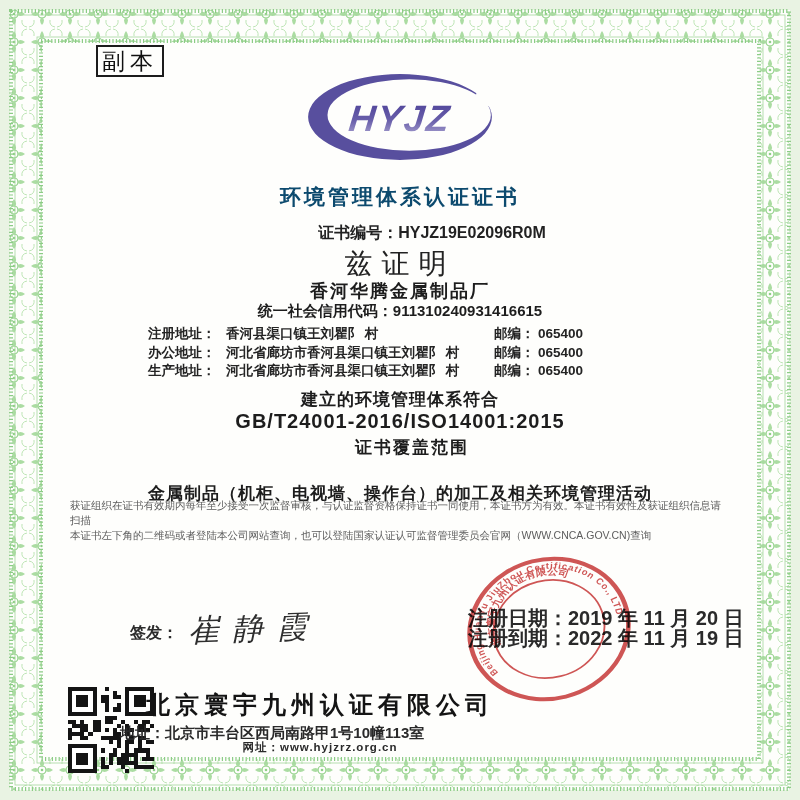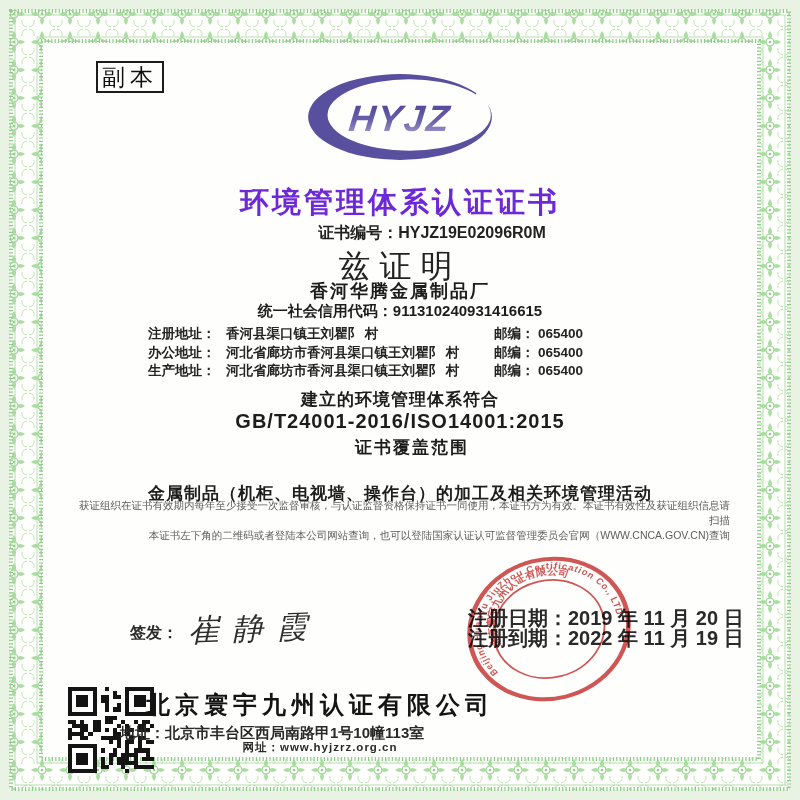--- a/index.html
+++ b/index.html
@@ -10,42 +10,42 @@
     color:#1d1d1d;
   }
   .abs{position:absolute;}
   .ctr{left:0;width:800px;text-align:center;}
   svg{display:block;}
 
   .copy-box{
     left:96px;top:45px;width:64px;height:28px;
     border:2px solid #1c1c1c;background:transparent;
     display:flex;align-items:center;justify-content:center;
-    font-size:23px;letter-spacing:5px;color:#101010;margin-top:16px;
+    font-size:23px;letter-spacing:5px;color:#101010;
   }
   .logo{left:303px;top:70px;width:194px;height:94px;}
 
-  .title{top:183px;font-size:29px;font-weight:bold;letter-spacing:3px;color:#6d28d9;font-family:Liberation Mono, monospace;}
+  .title{top:183px;font-size:21px;font-weight:bold;letter-spacing:3px;color:#0c4a6e;font-family:Liberation Mono, monospace;}
   .cert-no{top:223px;font-size:16px;font-weight:bold;color:#222;padding-left:32px;}
-  .certify{top:245px;font-size:32px;letter-spacing:9px;font-weight:500;color:#222;}
+  .certify{top:245px;font-size:28px;letter-spacing:9px;font-weight:500;color:#222;}
   .company{top:279px;font-size:18px;font-weight:bold;letter-spacing:2px;}
   .credit{top:302px;font-size:15px;font-weight:bold;}
 
   .addr-block{left:148px;top:325px;font-size:13.5px;font-weight:bold;color:#242424;}
   .addr-row{display:flex;height:18.5px;line-height:18.5px;white-space:nowrap;}
   .addr-row .lab{width:78px;}
   .addr-row .val{width:268px;}
   .addr-row .zlab{width:44px;}
 
   .sys-line{top:388px;font-size:17px;font-weight:bold;letter-spacing:1px;}
   .standard{top:410px;font-size:20px;font-weight:bold;letter-spacing:1px;}
   .scope-label{top:436px;font-size:17px;font-weight:bold;letter-spacing:2px;padding-left:12px;}
   .scope{top:458px;font-size:17px;font-weight:bold;letter-spacing:1px;margin-top:24px;}
 
-  .fine{left:70px;top:498px;width:660px;text-align:right;
+  .fine{left:70px;top:498px;width:660px;text-align:left;
         font-size:10.5px;line-height:15px;color:#5d5d5d;}
 
   .sign-row{left:130px;top:608px;display:flex;align-items:flex-end;}
   .sign-label{font-size:16px;font-weight:bold;color:#2c2c2c;padding-bottom:6px;}
   .signer{font-family:"DejaVu Serif","Liberation Serif",serif;font-style:italic;
           font-size:31px;letter-spacing:13px;color:#2e2e2e;
           transform:rotate(-2deg);margin-left:10px;}
 
   .dates{left:436px;top:608px;font-size:20px;font-weight:bold;line-height:20px;
          color:#2a2a2a;white-space:nowrap;margin-left:32px;}

